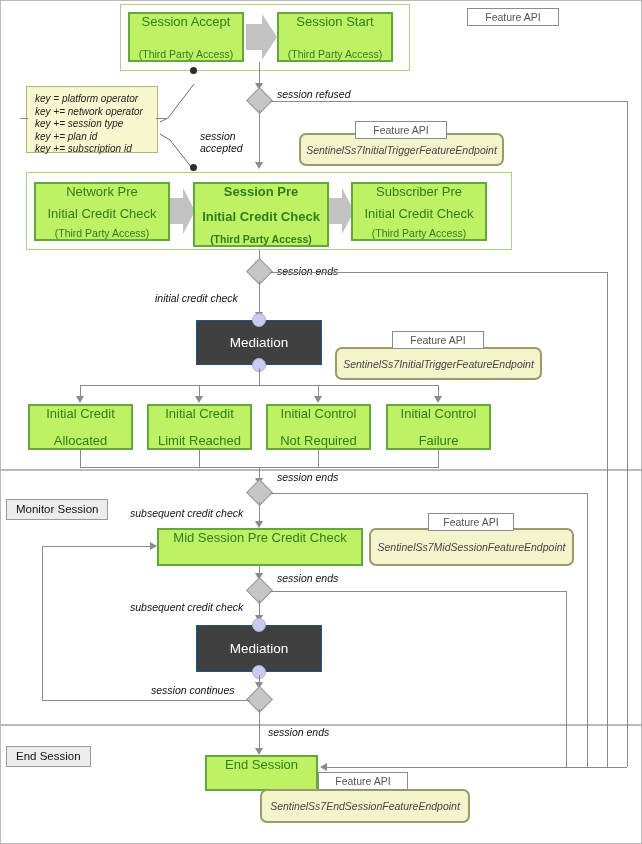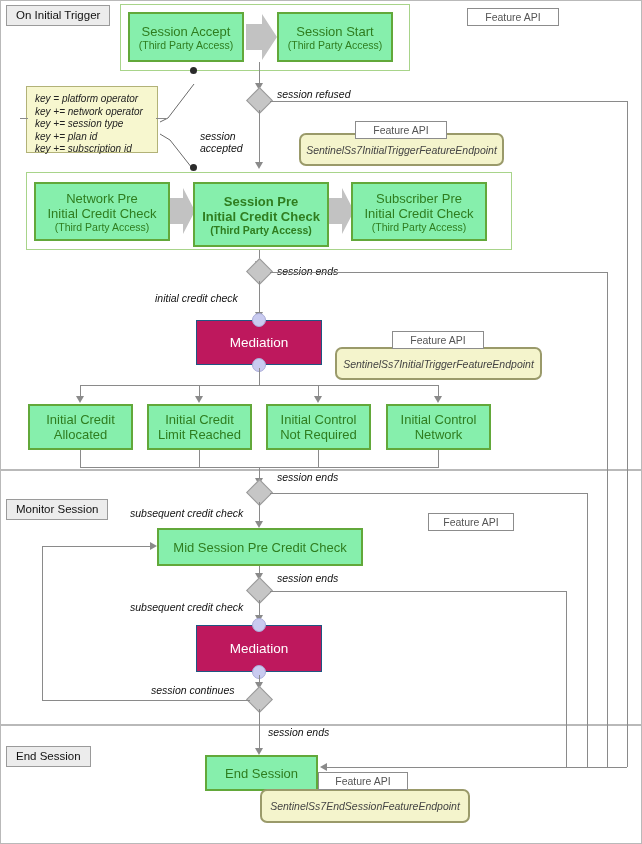--- a/index.html
+++ b/index.html
@@ -11,24 +11,24 @@
   .pane-label{position:absolute;background:#ececec;border:1px solid #9a9a9a;
     font-size:11.5px;color:#111;padding:3px 9px;box-sizing:border-box;
     white-space:nowrap;line-height:13px;}
 
   
   .group-frame{position:absolute;border:1px solid #a8d48a;box-sizing:border-box;background:transparent;}
 
   
   .node{position:absolute;box-sizing:border-box;display:flex;flex-direction:column;
     align-items:center;justify-content:center;text-align:center;}
-  .green{background:#86efac;border:2px solid #62a83a;color:#2f7d1f;}
+  .green{background:#bef264;border:2px solid #62a83a;color:#2f7d1f;justify-content:space-between;}
   .green .t1{font-size:13px;line-height:15px;color:#2f7d1f;}
   .green .t2{font-size:10.5px;line-height:12px;color:#2f7d1f;}
-  .blue{background:#be185d;border:1px solid #1f5582;color:#ffffff;font-size:13.5px;}
+  .blue{background:#404040;border:1px solid #1f5582;color:#ffffff;font-size:13.5px;}
 
   
   .pin{position:absolute;width:14px;height:14px;border-radius:50%;
     background:#c9cbf0;border:1px solid #a9abd8;box-sizing:border-box;}
 
   
   .note{position:absolute;background:#f7f7cf;border:1px solid #b2b278;box-sizing:border-box;}
   .note.rounded{border-radius:7px;border:2px solid #9a9a6a;background:#f4f4cc;}
   .note .ntext{font-style:italic;font-size:10.5px;color:#444;line-height:14px;
     display:flex;align-items:center;justify-content:center;height:100%;text-align:center;}
@@ -63,21 +63,20 @@
 </style>
 </head>
 <body>
 
 <div id="canvas">
 
   <div class="pane" style="left:0px;top:0px;width:642px;height:470px;"></div>
   <div class="pane" style="left:0px;top:470px;width:642px;height:255px;"></div>
   <div class="pane" style="left:0px;top:725px;width:642px;height:119px;"></div>
 
-  <div class="pane-label" style="left:6px;top:5px;">On Initial Trigger</div>
   <div class="pane-label" style="left:6px;top:499px;">Monitor Session</div>
   <div class="pane-label" style="left:6px;top:746px;">End Session</div>
 
   <div class="group-frame" style="left:120px;top:4px;width:290px;height:67px;"></div>
   <div class="group-frame" style="left:26px;top:172px;width:486px;height:78px;"></div>
 
   <div class="node green" style="left:128px;top:12px;width:116px;height:50px;">
     <span class="t1">Session Accept</span>
     <span class="t2">(Third Party Access)</span>
   </div>
@@ -198,21 +197,21 @@
   <div class="node green" style="left:147px;top:404px;width:105px;height:46px;">
     <span class="t1">Initial Credit</span>
     <span class="t1">Limit Reached</span>
   </div>
   <div class="node green" style="left:266px;top:404px;width:105px;height:46px;">
     <span class="t1">Initial Control</span>
     <span class="t1">Not Required</span>
   </div>
   <div class="node green" style="left:386px;top:404px;width:105px;height:46px;">
     <span class="t1">Initial Control</span>
-    <span class="t1">Network</span>
+    <span class="t1">Failure</span>
   </div>
 
   <div class="ln lnv" style="left:80px;top:450px;height:17px;"></div>
   <div class="ln lnv" style="left:199px;top:450px;height:17px;"></div>
   <div class="ln lnv" style="left:318px;top:450px;height:17px;"></div>
   <div class="ln lnv" style="left:438px;top:450px;height:17px;"></div>
   <div class="ln lnh" style="left:80px;top:467px;width:359px;"></div>
   <div class="ln lnv" style="left:259px;top:467px;height:14px;"></div>
   <div class="arr-d" style="left:255px;top:478px;"></div>
 
@@ -222,20 +221,23 @@
   <div class="ln lnv" style="left:587px;top:493px;height:274px;"></div>
 
   <div class="elabel" style="left:130px;top:507px;">subsequent credit check</div>
   <div class="ln lnv" style="left:259px;top:502px;height:23px;"></div>
   <div class="arr-d" style="left:255px;top:521px;"></div>
 
   <div class="node green" style="left:157px;top:528px;width:206px;height:38px;">
     <span class="t1">Mid Session Pre Credit Check</span>
   </div>
 
+  <div class="note rounded" style="left:369px;top:528px;width:205px;height:38px;">
+    <div class="ntext">SentinelSs7MidSessionFeatureEndpoint</div>
+  </div>
   <div class="api-tab" style="left:428px;top:513px;width:86px;height:18px;">Feature API</div>
 
   <div class="ln lnv" style="left:259px;top:566px;height:13px;"></div>
   <div class="arr-d" style="left:255px;top:573px;"></div>
   <div class="diamond" style="left:250px;top:581px;"></div>
   <div class="elabel" style="left:277px;top:572px;">session ends</div>
   <div class="ln lnh" style="left:270px;top:591px;width:296px;"></div>
   <div class="ln lnv" style="left:566px;top:591px;height:176px;"></div>
 
   <div class="elabel" style="left:130px;top:601px;">subsequent credit check</div>

